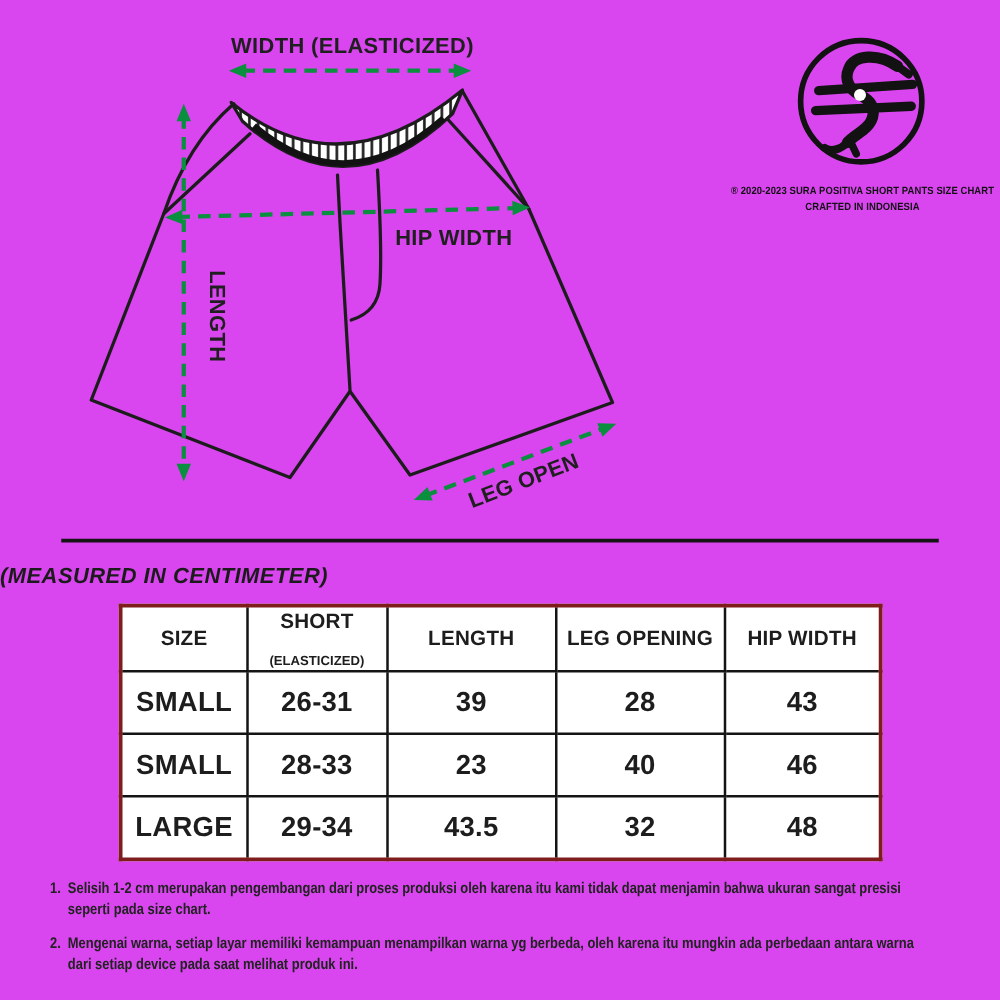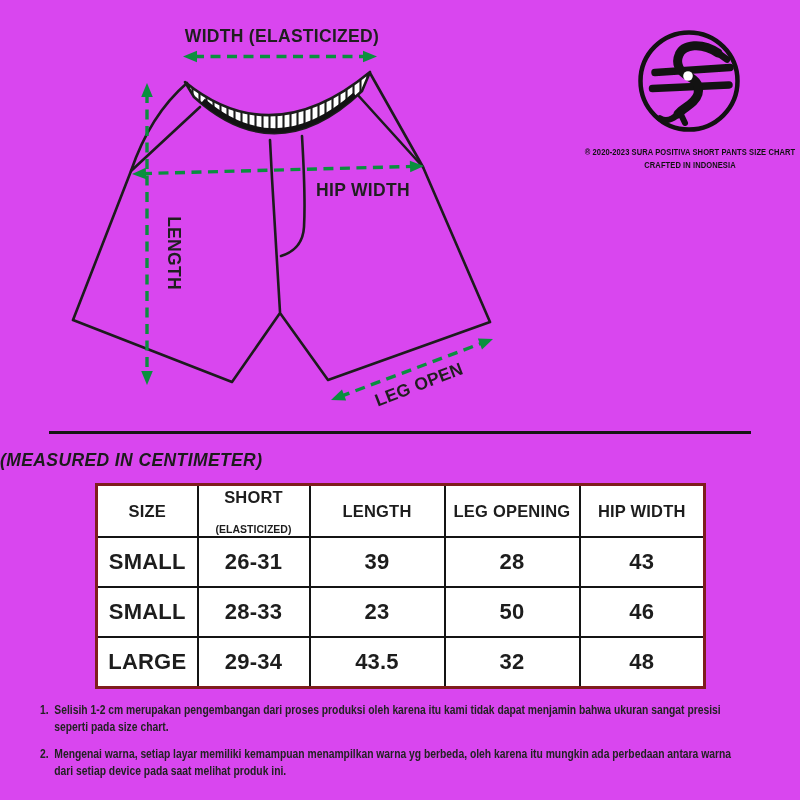--- a/index.html
+++ b/index.html
@@ -137,21 +137,21 @@
         <td>SMALL</td>
         <td>26-31</td>
         <td>39</td>
         <td>28</td>
         <td>43</td>
       </tr>
       <tr>
         <td>SMALL</td>
         <td>28-33</td>
         <td>23</td>
-        <td>50</td>
+        <td>40</td>
         <td>46</td>
       </tr>
       <tr>
         <td>LARGE</td>
         <td>29-34</td>
         <td>43.5</td>
         <td>32</td>
         <td>48</td>
       </tr>
     </tbody>

